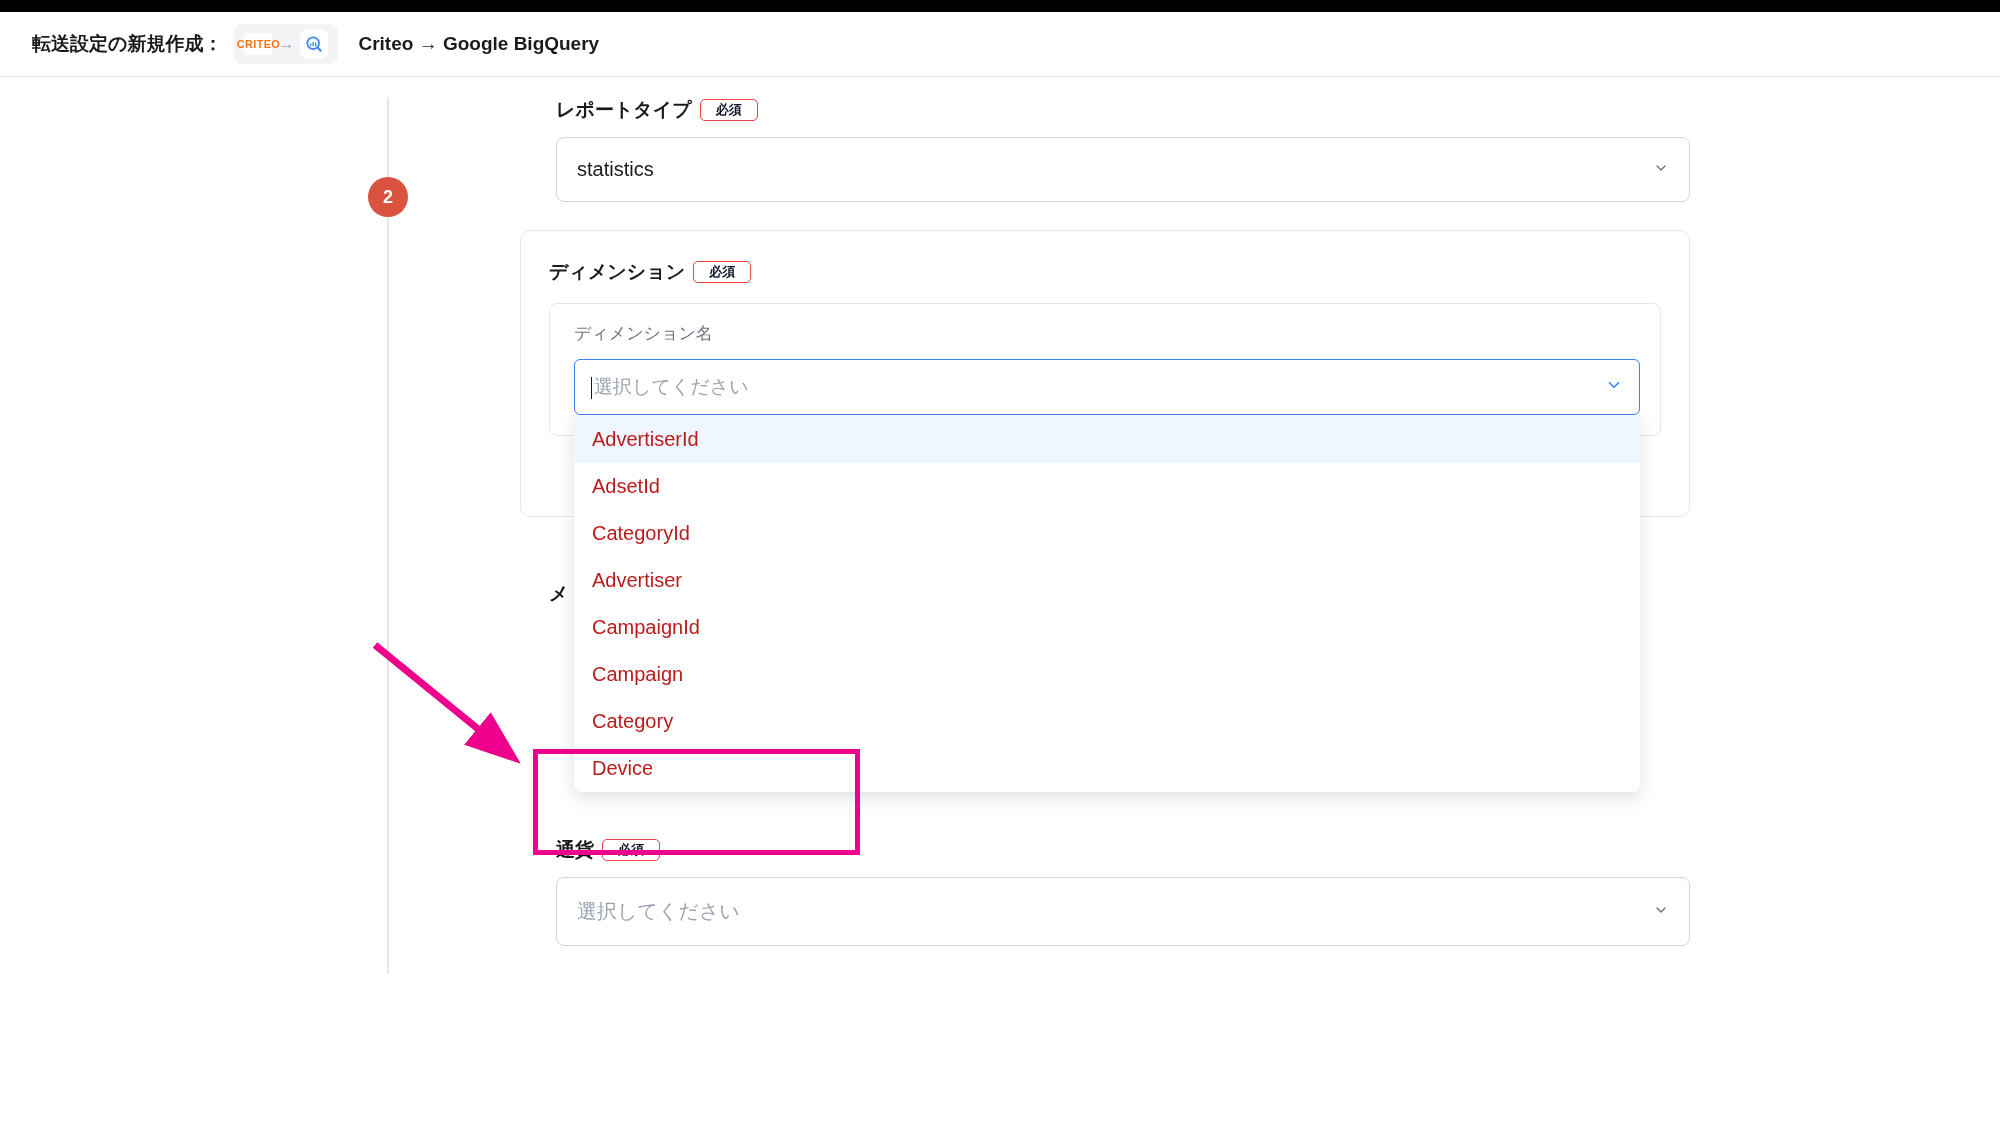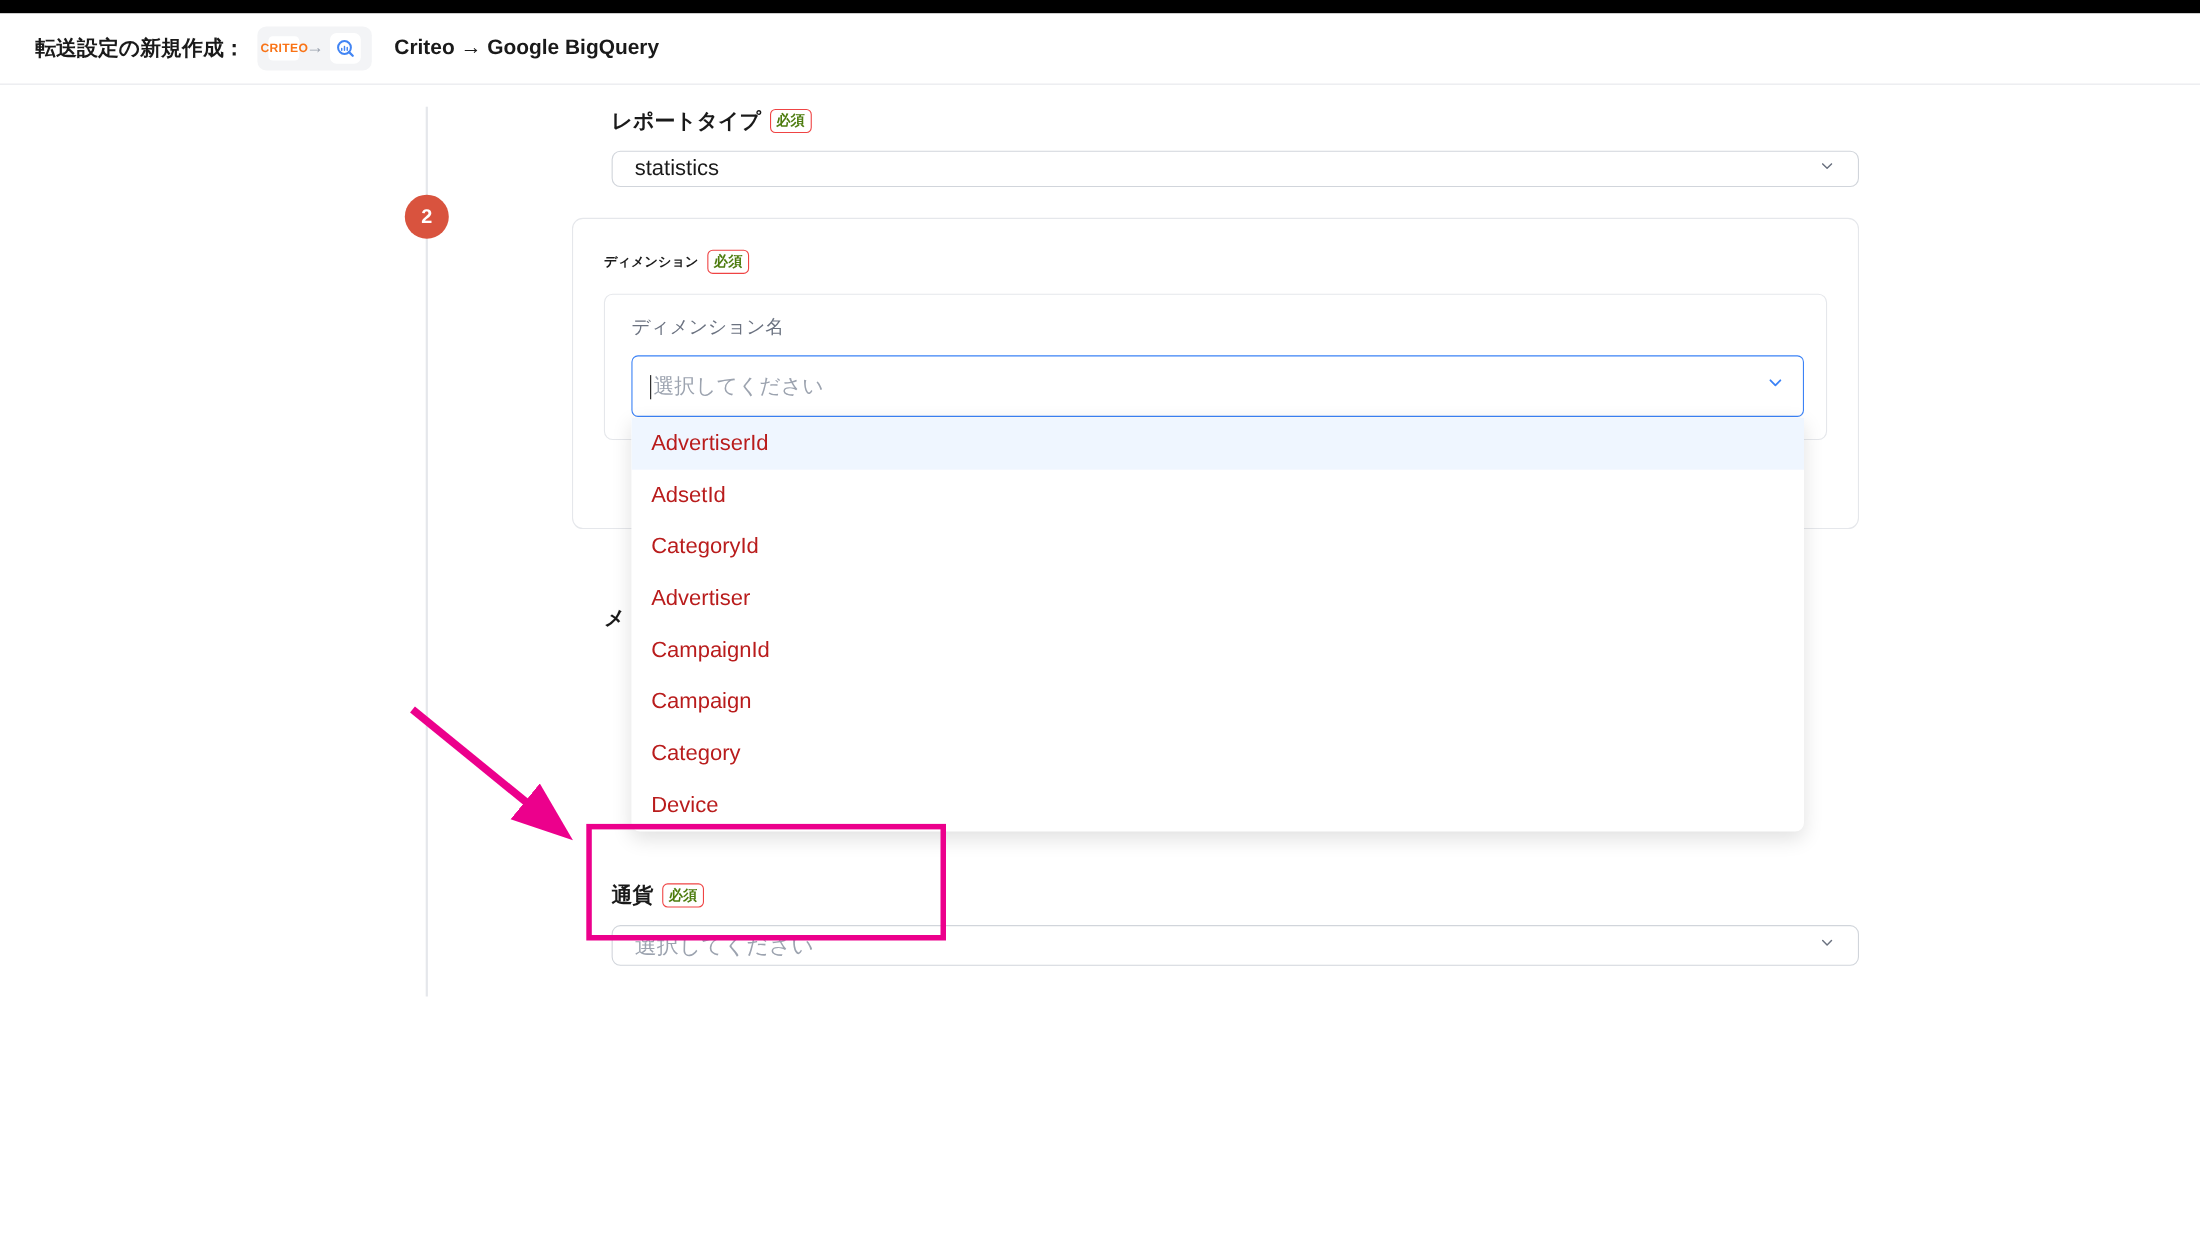--- a/index.html
+++ b/index.html
@@ -124,31 +124,31 @@
       margin-bottom: 14px;
     }
     .field-label {
       font-size: 19px;
       font-weight: 700;
       color: #1a1a1a;
     }
     .required-badge {
       display: inline-block;
       border: 1.5px solid #ef4444;
-      color: #4d7c0f;
+      color: #0f172a;
       font-size: 13px;
       font-weight: 600;
-      padding: 1px 5px;
+      padding: 1px 15px;
       border-radius: 5px;
     }
     .select-box {
       width: 100%;
       border: 1px solid #d1d5db;
       border-radius: 8px;
-      padding: 4px 20px;
+      padding: 20px 20px;
       font-size: 20px;
       color: #1a1a1a;
       background: #fff;
       display: flex;
       align-items: center;
       justify-content: space-between;
       cursor: pointer;
     }
     .select-placeholder {
       color: #9ca3af;
@@ -162,21 +162,21 @@
       padding: 28px 28px 80px 28px;
       position: relative;
     }
     .inner-label-row {
       display: flex;
       align-items: center;
       gap: 8px;
       margin-bottom: 18px;
     }
     .inner-field-label {
-      font-size: 12px;
+      font-size: 19px;
       font-weight: 700;
       color: #1a1a1a;
     }
     .dimension-box {
       border: 1px solid #e5e7eb;
       border-radius: 8px;
       padding: 18px 20px 20px 24px;
       background: #fff;
       position: relative;
     }

